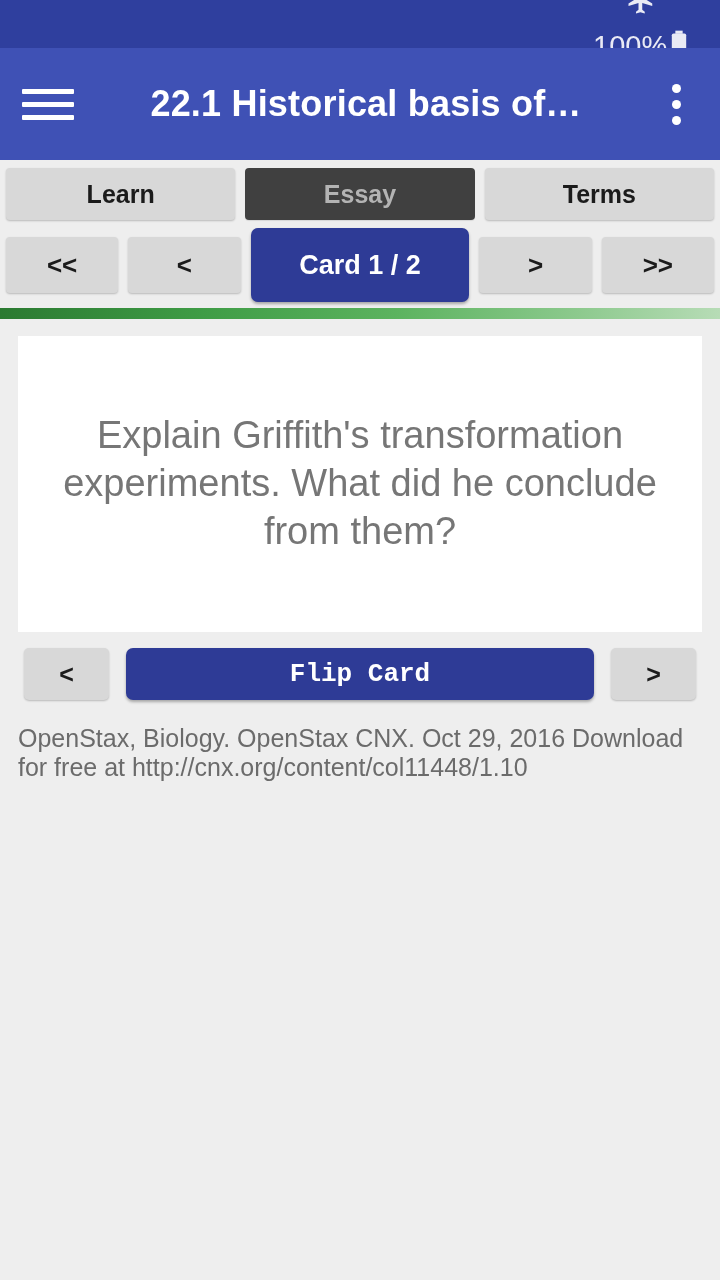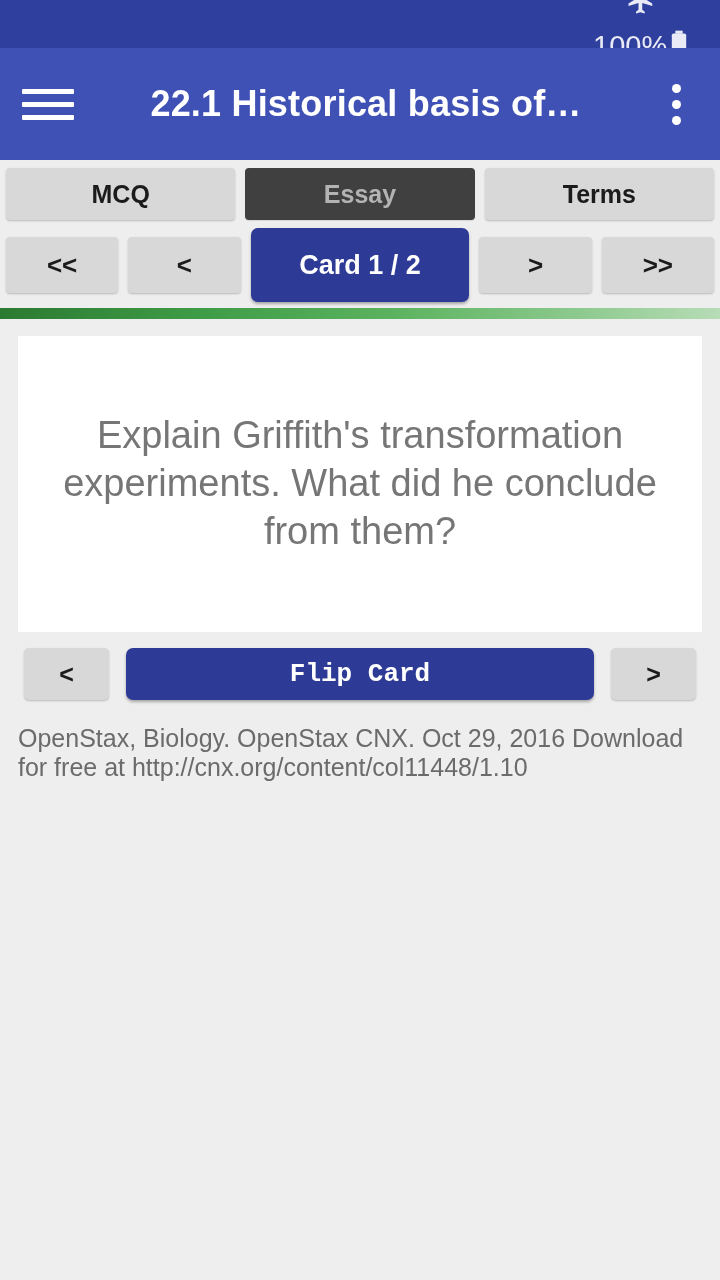--- a/index.html
+++ b/index.html
@@ -303,21 +303,21 @@
     </div>
     <div class="app-title">22.1 Historical basis of…</div>
     <div class="overflow-menu">
       <i></i>
       <i></i>
       <i></i>
     </div>
   </div>
 
   <div class="tab-row">
-    <button class="tab-btn">MCQ</button>
+    <button class="tab-btn">Learn</button>
     <button class="tab-btn disabled">Essay</button>
     <button class="tab-btn">Terms</button>
   </div>
 
   <div class="nav-row">
     <button class="nav-btn">&lt;&lt;</button>
     <button class="nav-btn">&lt;</button>
     <button class="nav-btn card-counter">Card 1 / 2</button>
     <button class="nav-btn">&gt;</button>
     <button class="nav-btn">&gt;&gt;</button>

